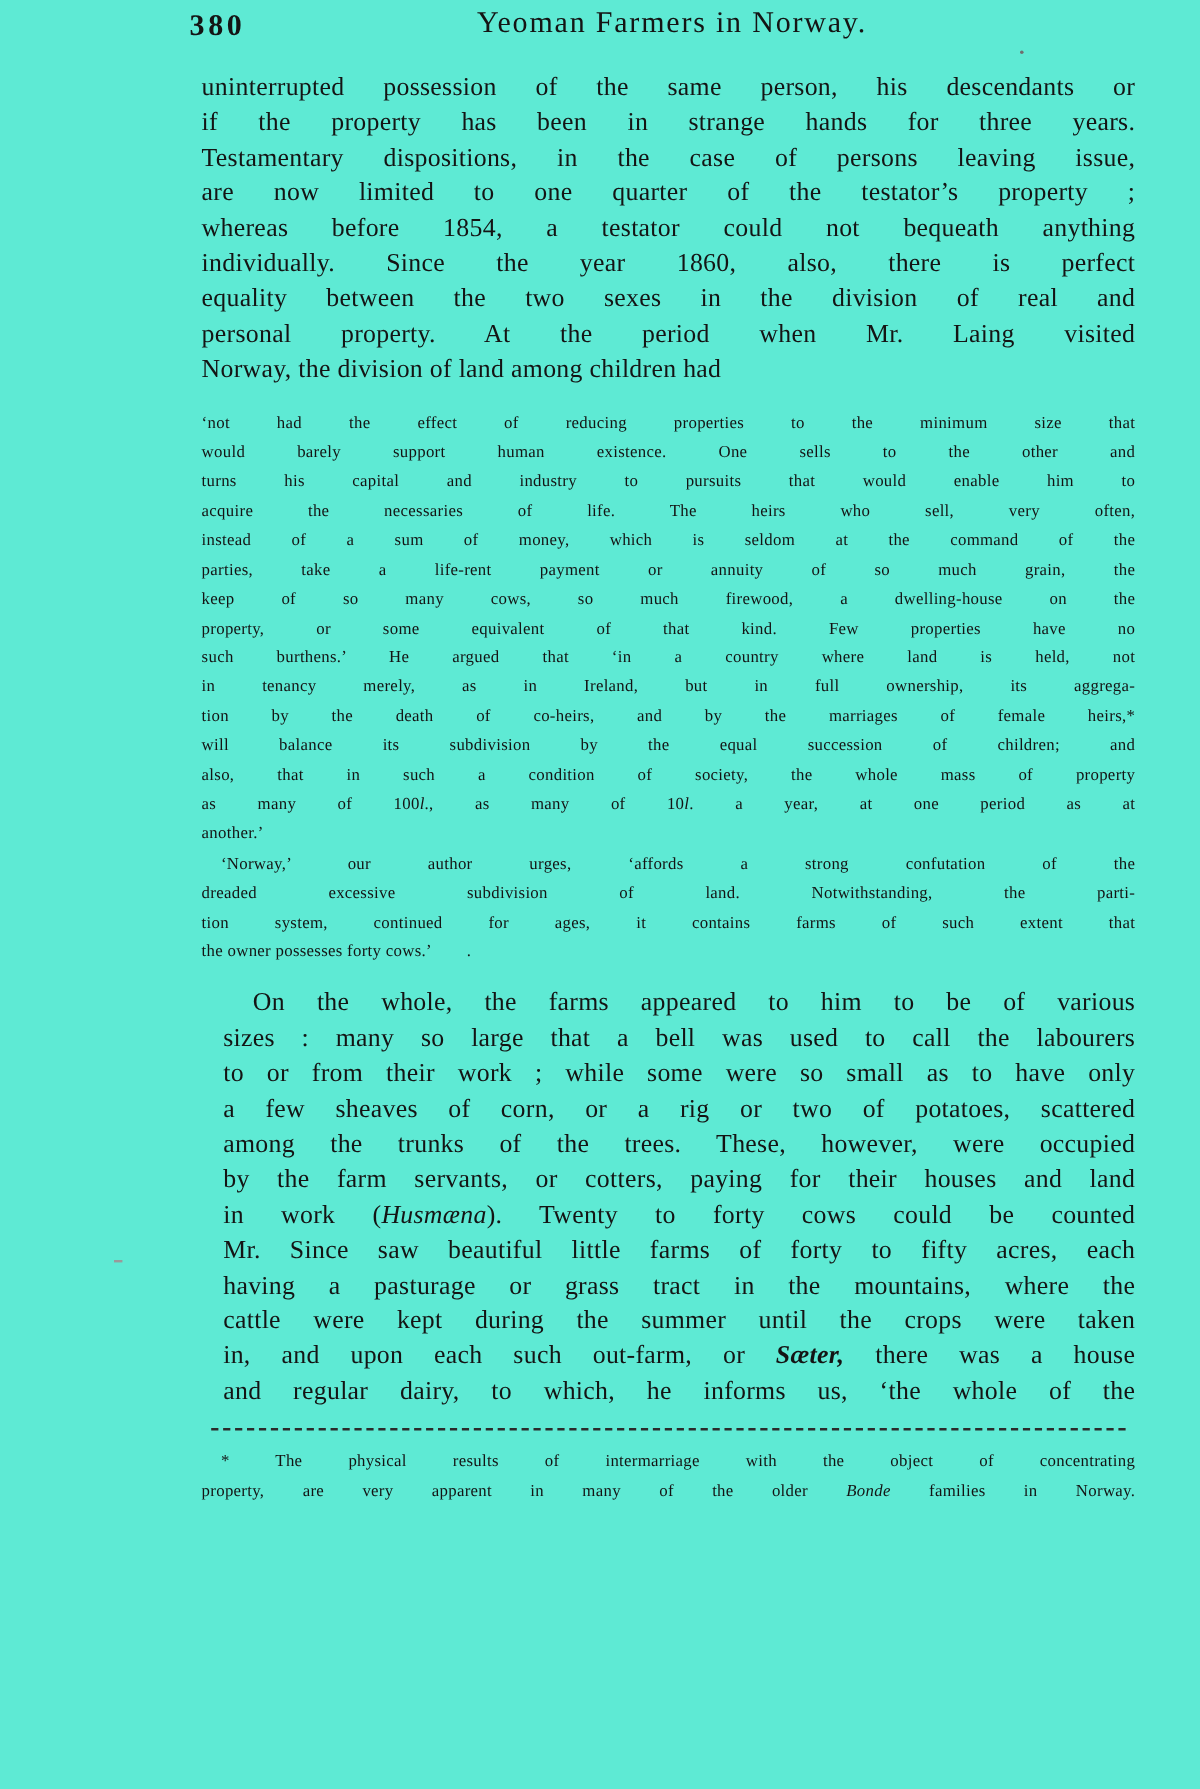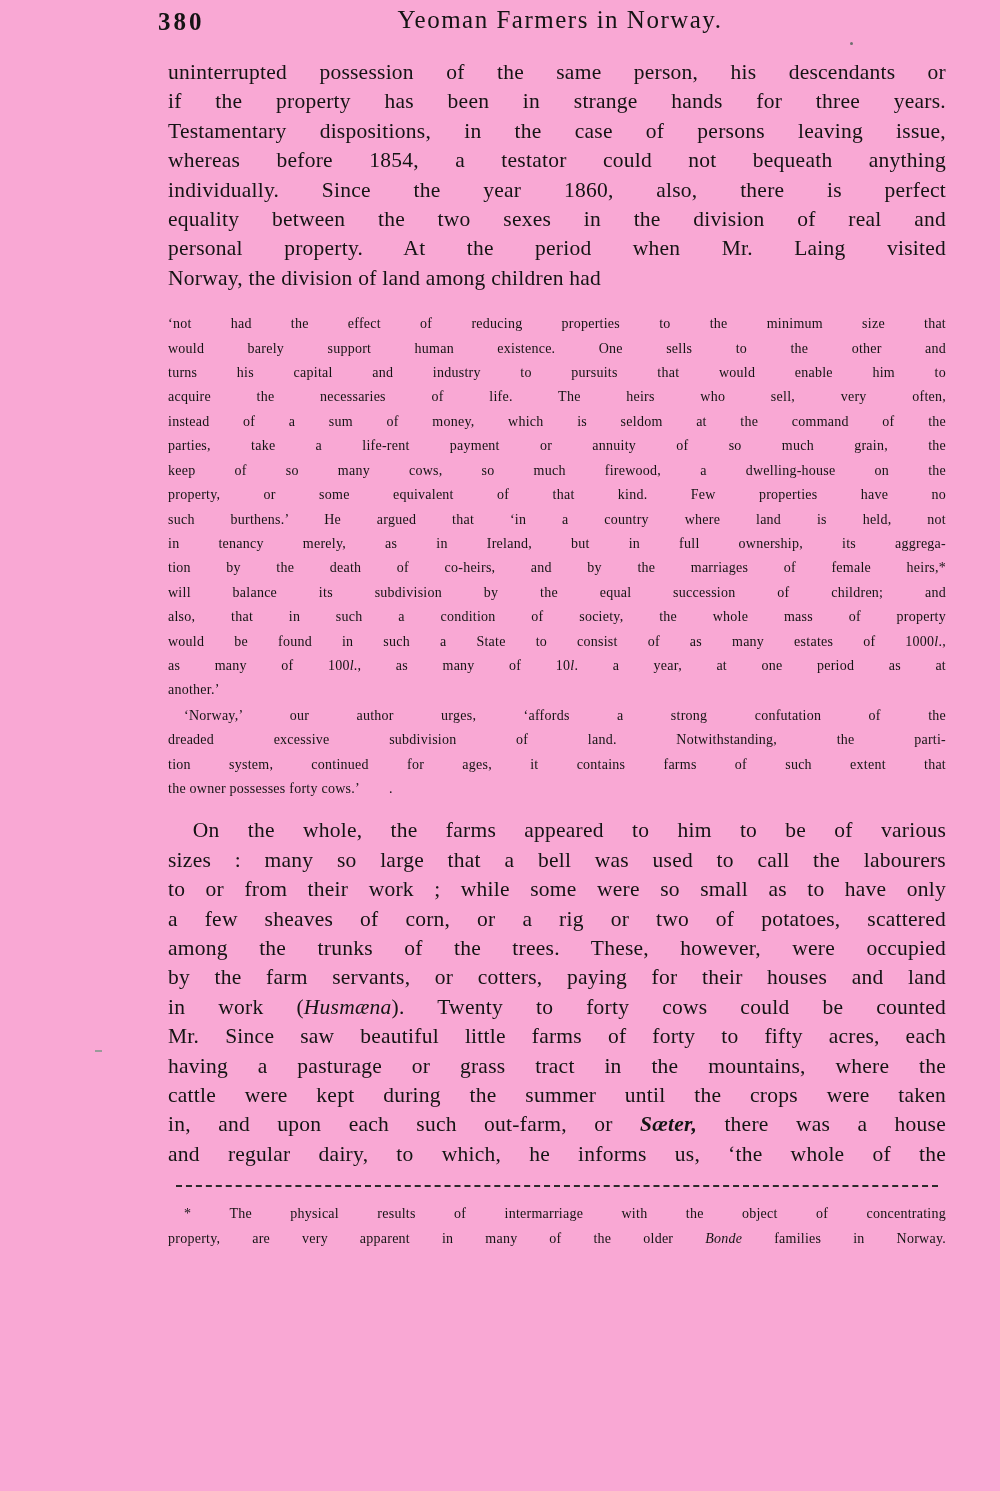--- a/index.html
+++ b/index.html
@@ -3,21 +3,21 @@
 <meta charset="utf-8">
 <style>
   html, body { margin: 0; padding: 0; }
   body {
     width: 1000px; height: 1491px;
     background: #ffffff;
     font-family: "Liberation Serif", "DejaVu Serif", serif;
     color: #141414;
     overflow: hidden;
   }
-  .page { position: relative; width: 1000px; height: 1491px; background: #f9a8d4; }
+  .page { position: relative; width: 1000px; height: 1491px; background: #5eead4; }
 
   .pagehead { position: absolute; top: 4px; left: 0; width: 1000px; height: 40px; }
   .pagenum {
     position: absolute; left: 158px; top: 4px;
     font-size: 25px; letter-spacing: 3px; font-weight: bold;
   }
   .runtitle {
     position: absolute; left: 170px; width: 780px; top: 2px;
     text-align: center; font-size: 25px; letter-spacing: 1.5px;
   }
@@ -31,21 +31,21 @@
     white-space: normal;
   }
   .line.nj { text-align-last: left; }
   .line.ind { text-indent: 1.15em; }
 
   .large { font-size: 21.5px; line-height: 29.4px; }
   .small { font-size: 14px;  line-height: 24.4px; }
 
   .sec-quote1 { margin-top: 19px; }
   .sec-quote2 { margin-top: 1px; }
-  .sec-para2  { margin-top: 15px; }
+  .sec-para2  { margin-top: 15px; margin-left: 18px; }
 
   .it { font-style: italic; }
   .bd { font-style: italic; font-weight: bold; }
 
   .footrule {
     margin-top: 16px; margin-left: 8px;
     width: 762px; height: 0;
     border-top: 2px dashed #2b2b2b;
   }
   .footnote { margin-top: 15px; }
@@ -68,20 +68,21 @@
     <span class="pagenum">380</span>
     <span class="runtitle">Yeoman Farmers in Norway.</span>
   </header>
 
   <main class="text">
 
     <section class="para large sec-para1">
         <div class="line"><span>uninterrupted possession of the same person, his descendants or</span></div>
         <div class="line"><span>if the property has been in strange hands for three years.</span></div>
         <div class="line"><span>Testamentary dispositions, in the case of persons leaving issue,</span></div>
+        <div class="line"><span>are now limited to one quarter of the testator’s property ;</span></div>
         <div class="line"><span>whereas before 1854, a testator could not bequeath anything</span></div>
         <div class="line"><span>individually. Since the year 1860, also, there is perfect</span></div>
         <div class="line"><span>equality between the two sexes in the division of real and</span></div>
         <div class="line"><span>personal property. At the period when Mr. Laing visited</span></div>
         <div class="line nj"><span>Norway, the division of land among children had</span></div>
       </section>
 
     <section class="para small sec-quote1">
         <div class="line"><span>‘not had the effect of reducing properties to the minimum size that</span></div>
         <div class="line"><span>would barely support human existence. One sells to the other and</span></div>
@@ -89,21 +90,20 @@
         <div class="line"><span>acquire the necessaries of life. The heirs who sell, very often,</span></div>
         <div class="line"><span>instead of a sum of money, which is seldom at the command of the</span></div>
         <div class="line"><span>parties, take a life-rent payment or annuity of so much grain, the</span></div>
         <div class="line"><span>keep of so many cows, so much firewood, a dwelling-house on the</span></div>
         <div class="line"><span>property, or some equivalent of that kind. Few properties have no</span></div>
         <div class="line"><span>such burthens.’ He argued that ‘in a country where land is held, not</span></div>
         <div class="line"><span>in tenancy merely, as in Ireland, but in full ownership, its aggrega-</span></div>
         <div class="line"><span>tion by the death of co-heirs, and by the marriages of female heirs,*</span></div>
         <div class="line"><span>will balance its subdivision by the equal succession of children; and</span></div>
         <div class="line"><span>also, that in such a condition of society, the whole mass of property</span></div>
-        <div class="line"><span>would be found in such a State to consist of as many estates of 1000</span><span class="it">l</span><span>.,</span></div>
         <div class="line"><span>as many of 100</span><span class="it">l</span><span>., as many of 10</span><span class="it">l</span><span>. a year, at one period as at</span></div>
         <div class="line nj"><span>another.’</span></div>
       </section>
 
     <section class="para small sec-quote2">
         <div class="line ind"><span>‘Norway,’ our author urges, ‘affords a strong confutation of the</span></div>
         <div class="line"><span>dreaded excessive subdivision of land. Notwithstanding, the parti-</span></div>
         <div class="line"><span>tion system, continued for ages, it contains farms of such extent that</span></div>
         <div class="line nj"><span>the owner possesses forty cows.’    .</span></div>
       </section>

